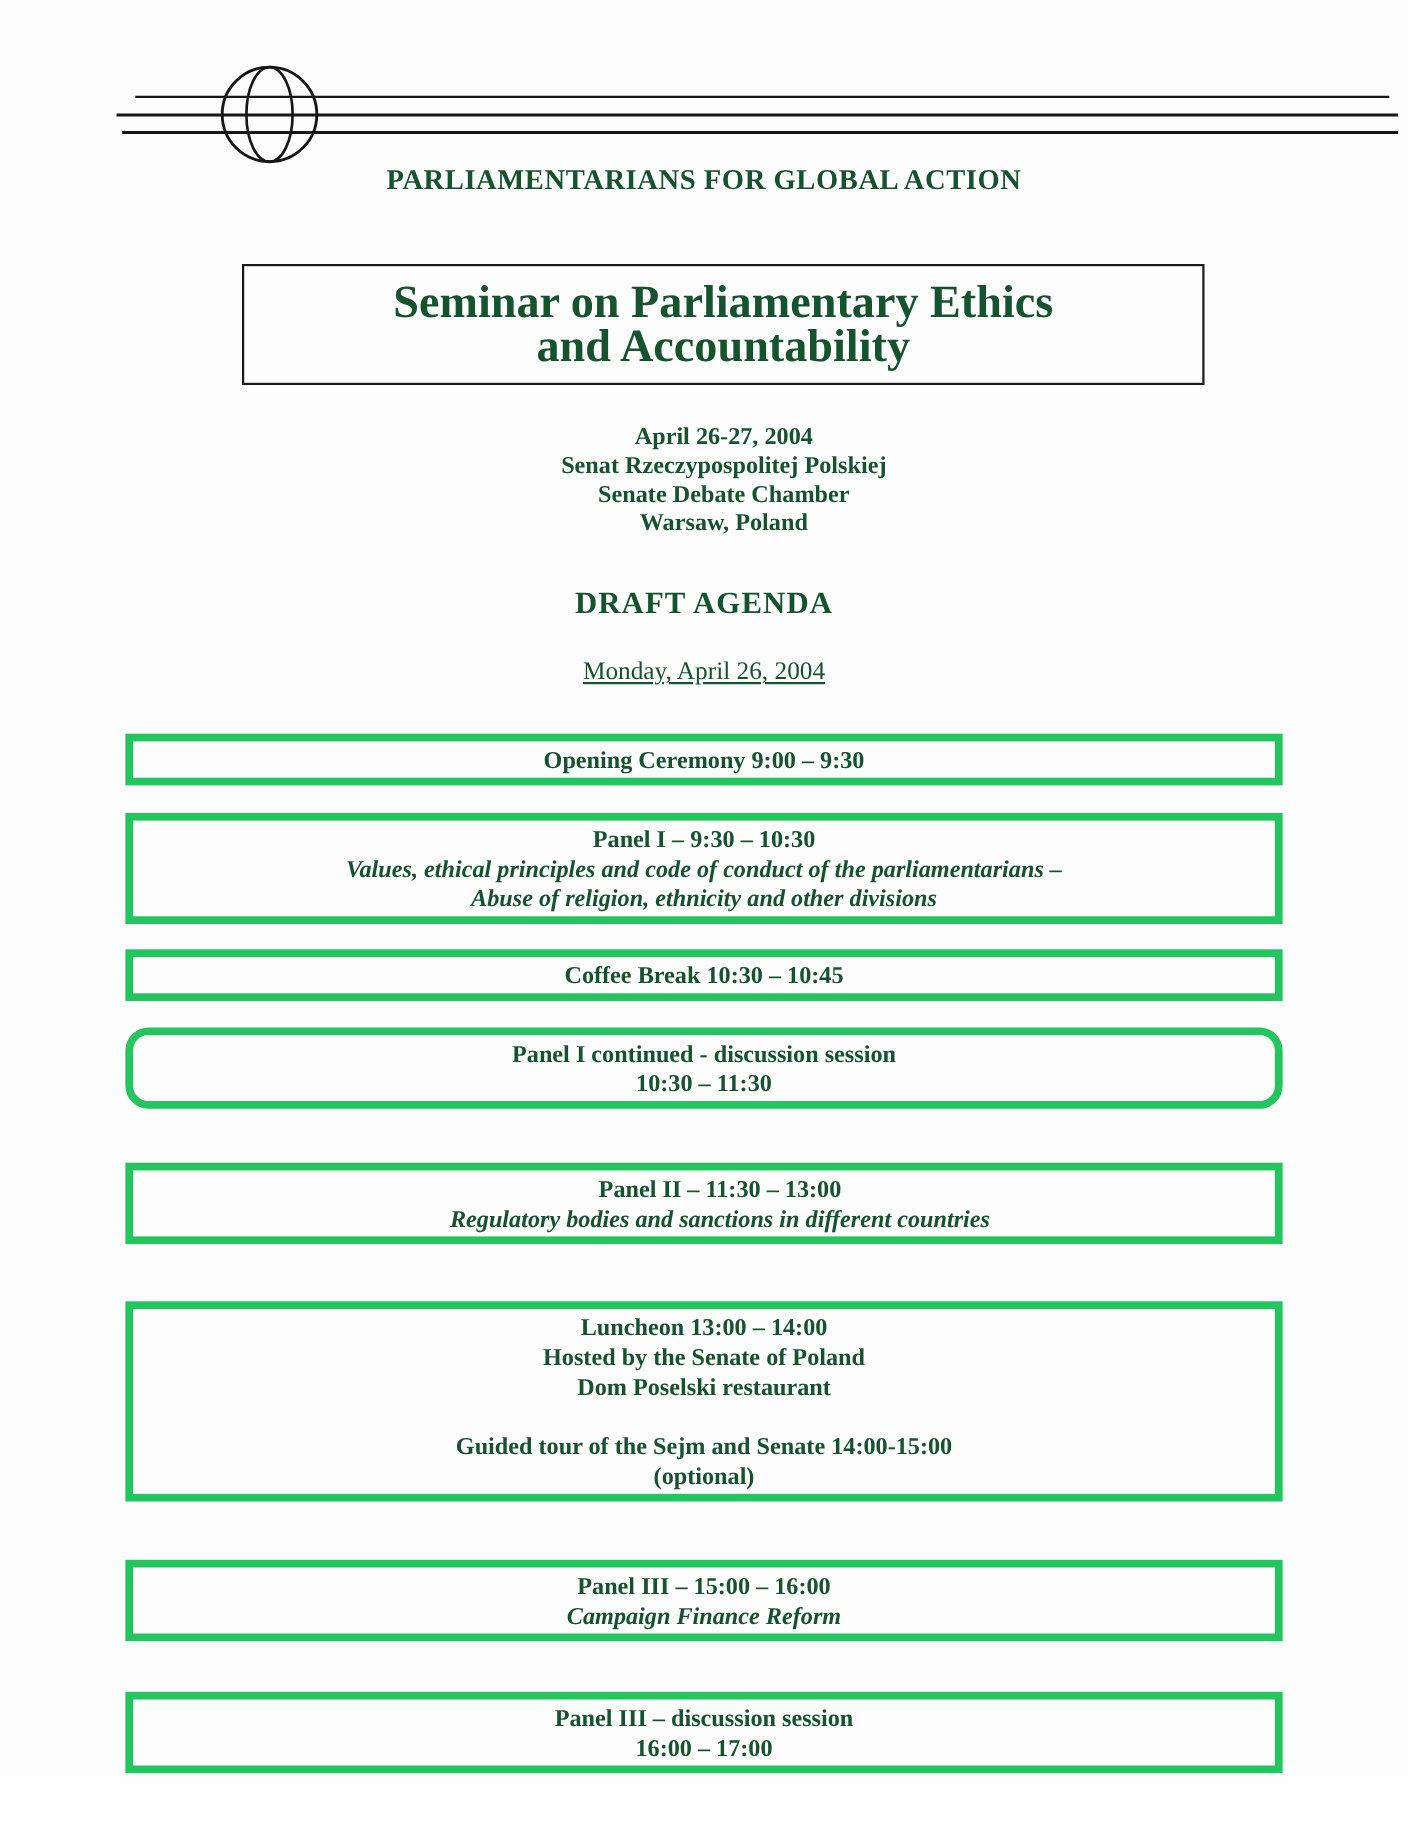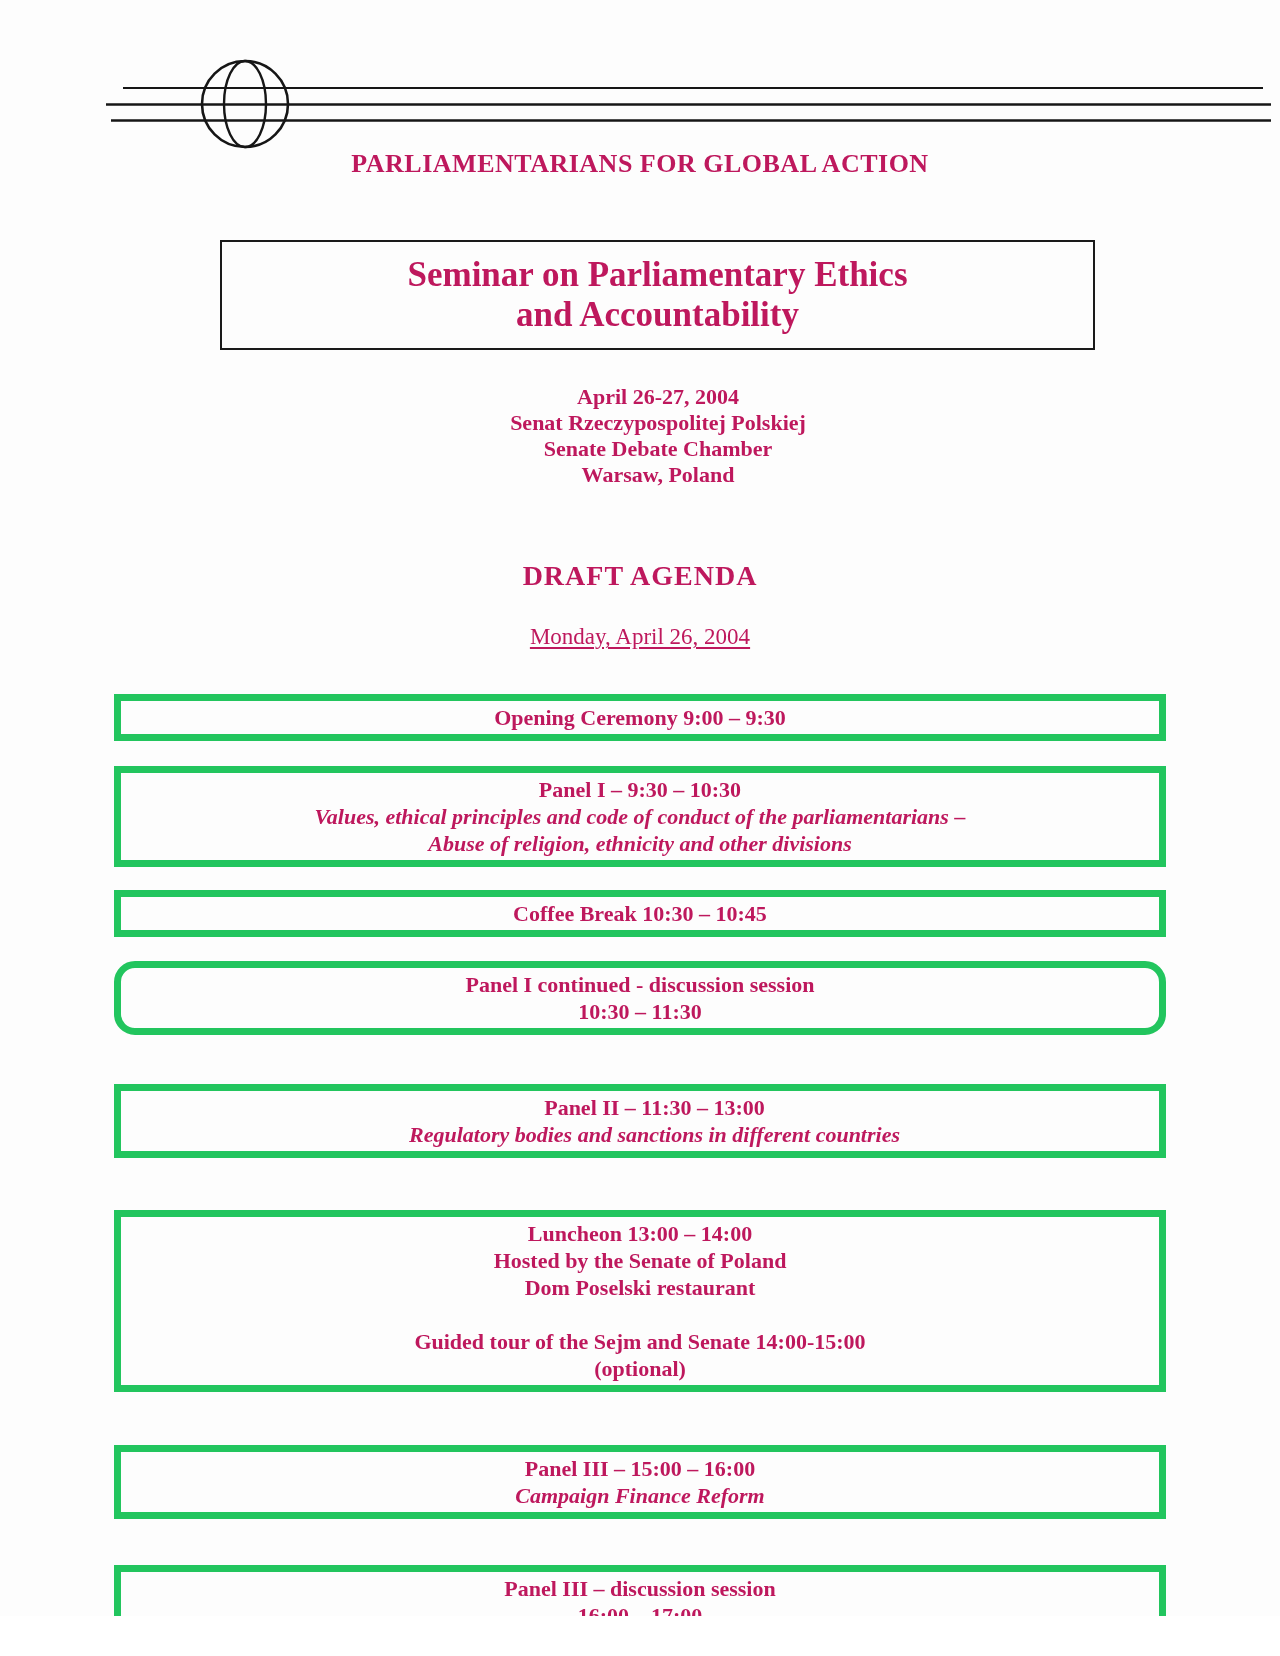--- a/index.html
+++ b/index.html
@@ -2,47 +2,47 @@
 <html><head>
 <meta charset="utf-8">
 <style>
   html,body{margin:0;padding:0;background:#ffffff;}
   .page{
     position:relative;
     width:1280px;height:1616px;
     box-sizing:border-box;
     padding-top:150px;
     background:#fdfdfd;
-    color:#be185d;
+    color:#14532d;
     font-family:"Liberation Serif","DejaVu Serif",serif;
     overflow:hidden;
   }
   .logo-svg{position:absolute;top:0;left:0;}
   .org-name{
     text-align:center;
     font-size:26px;font-weight:bold;letter-spacing:.5px;
     line-height:28px;
   }
   .title-box{
     width:875px;
     box-sizing:border-box;
     margin:62px 0 0 220px;
     border:2px solid #1a1a1a;
     padding:13px 0;
     text-align:center;
-    font-size:35px;font-weight:bold;line-height:40px;
+    font-size:42px;font-weight:bold;line-height:40px;
     background:#fdfdfd;
   }
   .event-details{
     margin-top:34px;
     text-align:center;
     font-size:22px;font-weight:bold;line-height:26px;padding-left:36px;
   }
   .agenda-heading{
-    margin-top:73px;
+    margin-top:46px;
     text-align:center;
     font-size:28px;font-weight:bold;letter-spacing:1px;
     line-height:30px;
   }
   .day-heading{
     margin-top:32px;
     text-align:center;
     font-size:23px;font-weight:normal;
     line-height:28px;
     text-decoration:underline;

